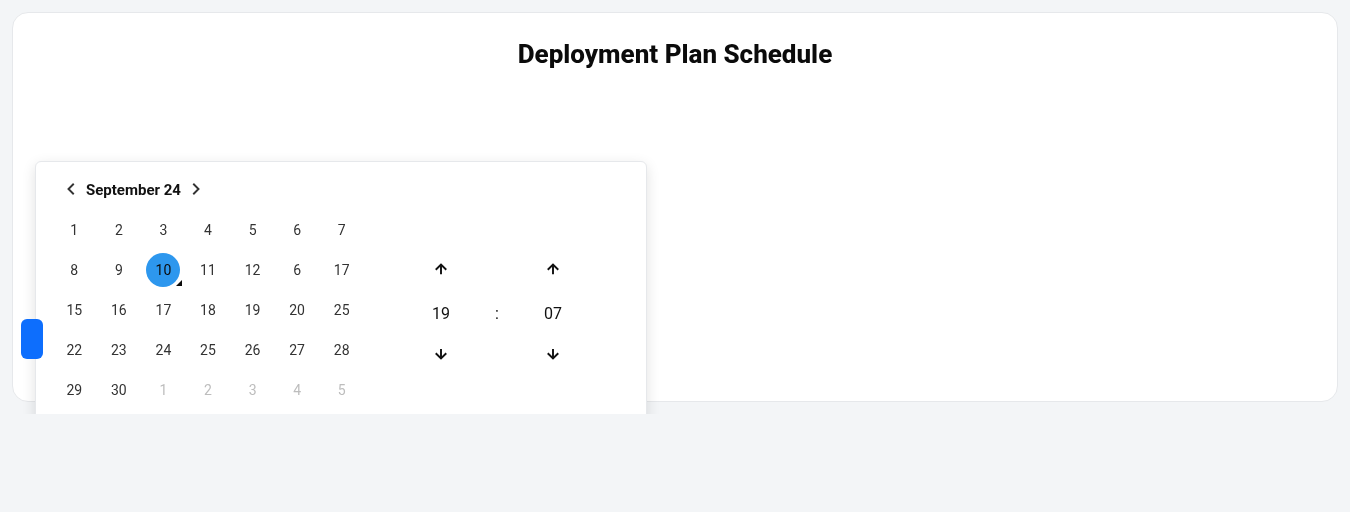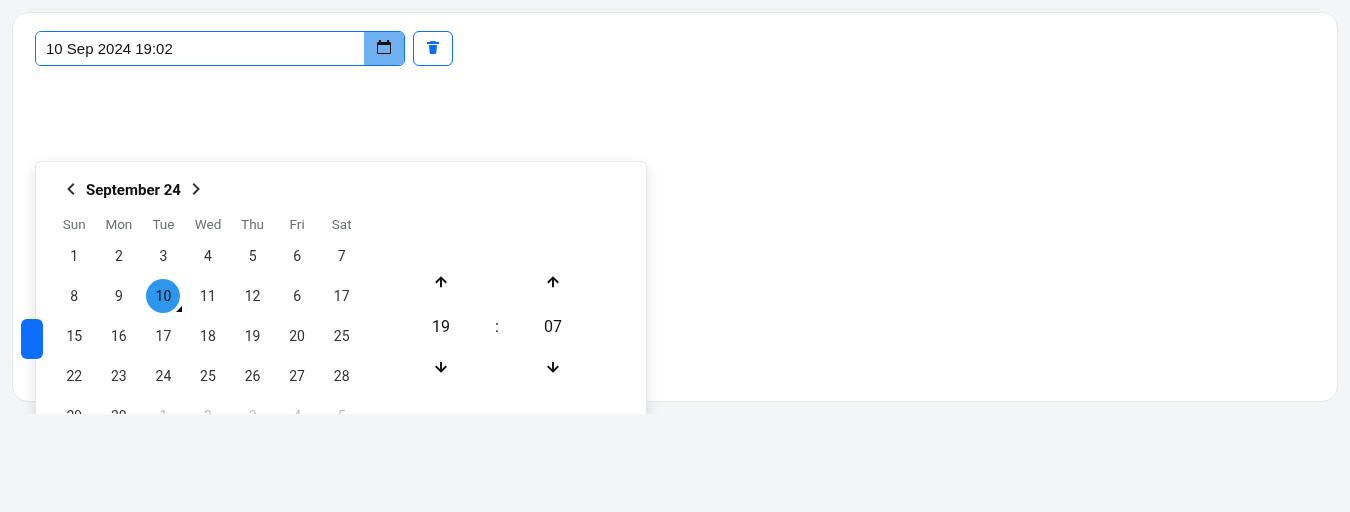--- a/index.html
+++ b/index.html
@@ -194,70 +194,43 @@
     border-radius: 6px;
     width: 22px;
     height: 40px;
     cursor: pointer;
   }
 </style>
 </head>
 <body>
 
 <div class="card">
-
-
-  <div class="date-row">
-    <div class="date-input-wrap">
-      <input class="date-input" readonly="" value="10 Sep 2024 19:02" style="">
-      <button class="date-btn">
-        <span>
-          <svg viewBox="0 0 16 16">
-              <path d="M5 1v2h6V1h2v2h1a1 1 0 0 1 1 1v10a1 1 0 0 1-1 1H2a1 1 0 0 1-1-1V4a1 1 0 0 1 1-1h1V1h2zM2 6v8h12V6H2z"></path>
-            </svg>
-        </span>
-      </button>
-    </div>
-    <button class="trash-btn">
-      <span>
-        <svg viewBox="0 0 16 16">
-            <path d="M6 2h4l1 1h3v2H2V3h3l1-1zm-2 4h8l-.7 8.1a1 1 0 0 1-1 .9H5.7a1 1 0 0 1-1-.9L4 6z"></path>
-          </svg>
-      </span>
-    </button>
-  </div>
+  <h1 class="page-title">Deployment Plan Schedule</h1>
+
+
 
   <div class="picker">
     <div class="cal">
       <div class="cal-header">
         <button class="nav-btn">
           <span>
             <svg viewBox="0 0 16 16">
                 <polyline points="10,2 4,8 10,14"></polyline>
               </svg>
           </span>
         </button>
         <div class="month-label">September 24</div>
         <button class="nav-btn">
           <span>
             <svg viewBox="0 0 16 16">
                 <polyline points="6,2 12,8 6,14"></polyline>
               </svg>
           </span>
         </button>
       </div>
-      <div class="dow-row" id="dow-row">
-          <div>Sun</div>
-          <div>Mon</div>
-          <div>Tue</div>
-          <div>Wed</div>
-          <div>Thu</div>
-          <div>Fri</div>
-          <div>Sat</div>
-        </div>
       <div class="grid" id="cal-grid">
           <div class="cell">
             <span class="num">1</span>
           </div>
           <div class="cell">
             <span class="num">2</span>
           </div>
           <div class="cell">
             <span class="num">3</span>
           </div>

